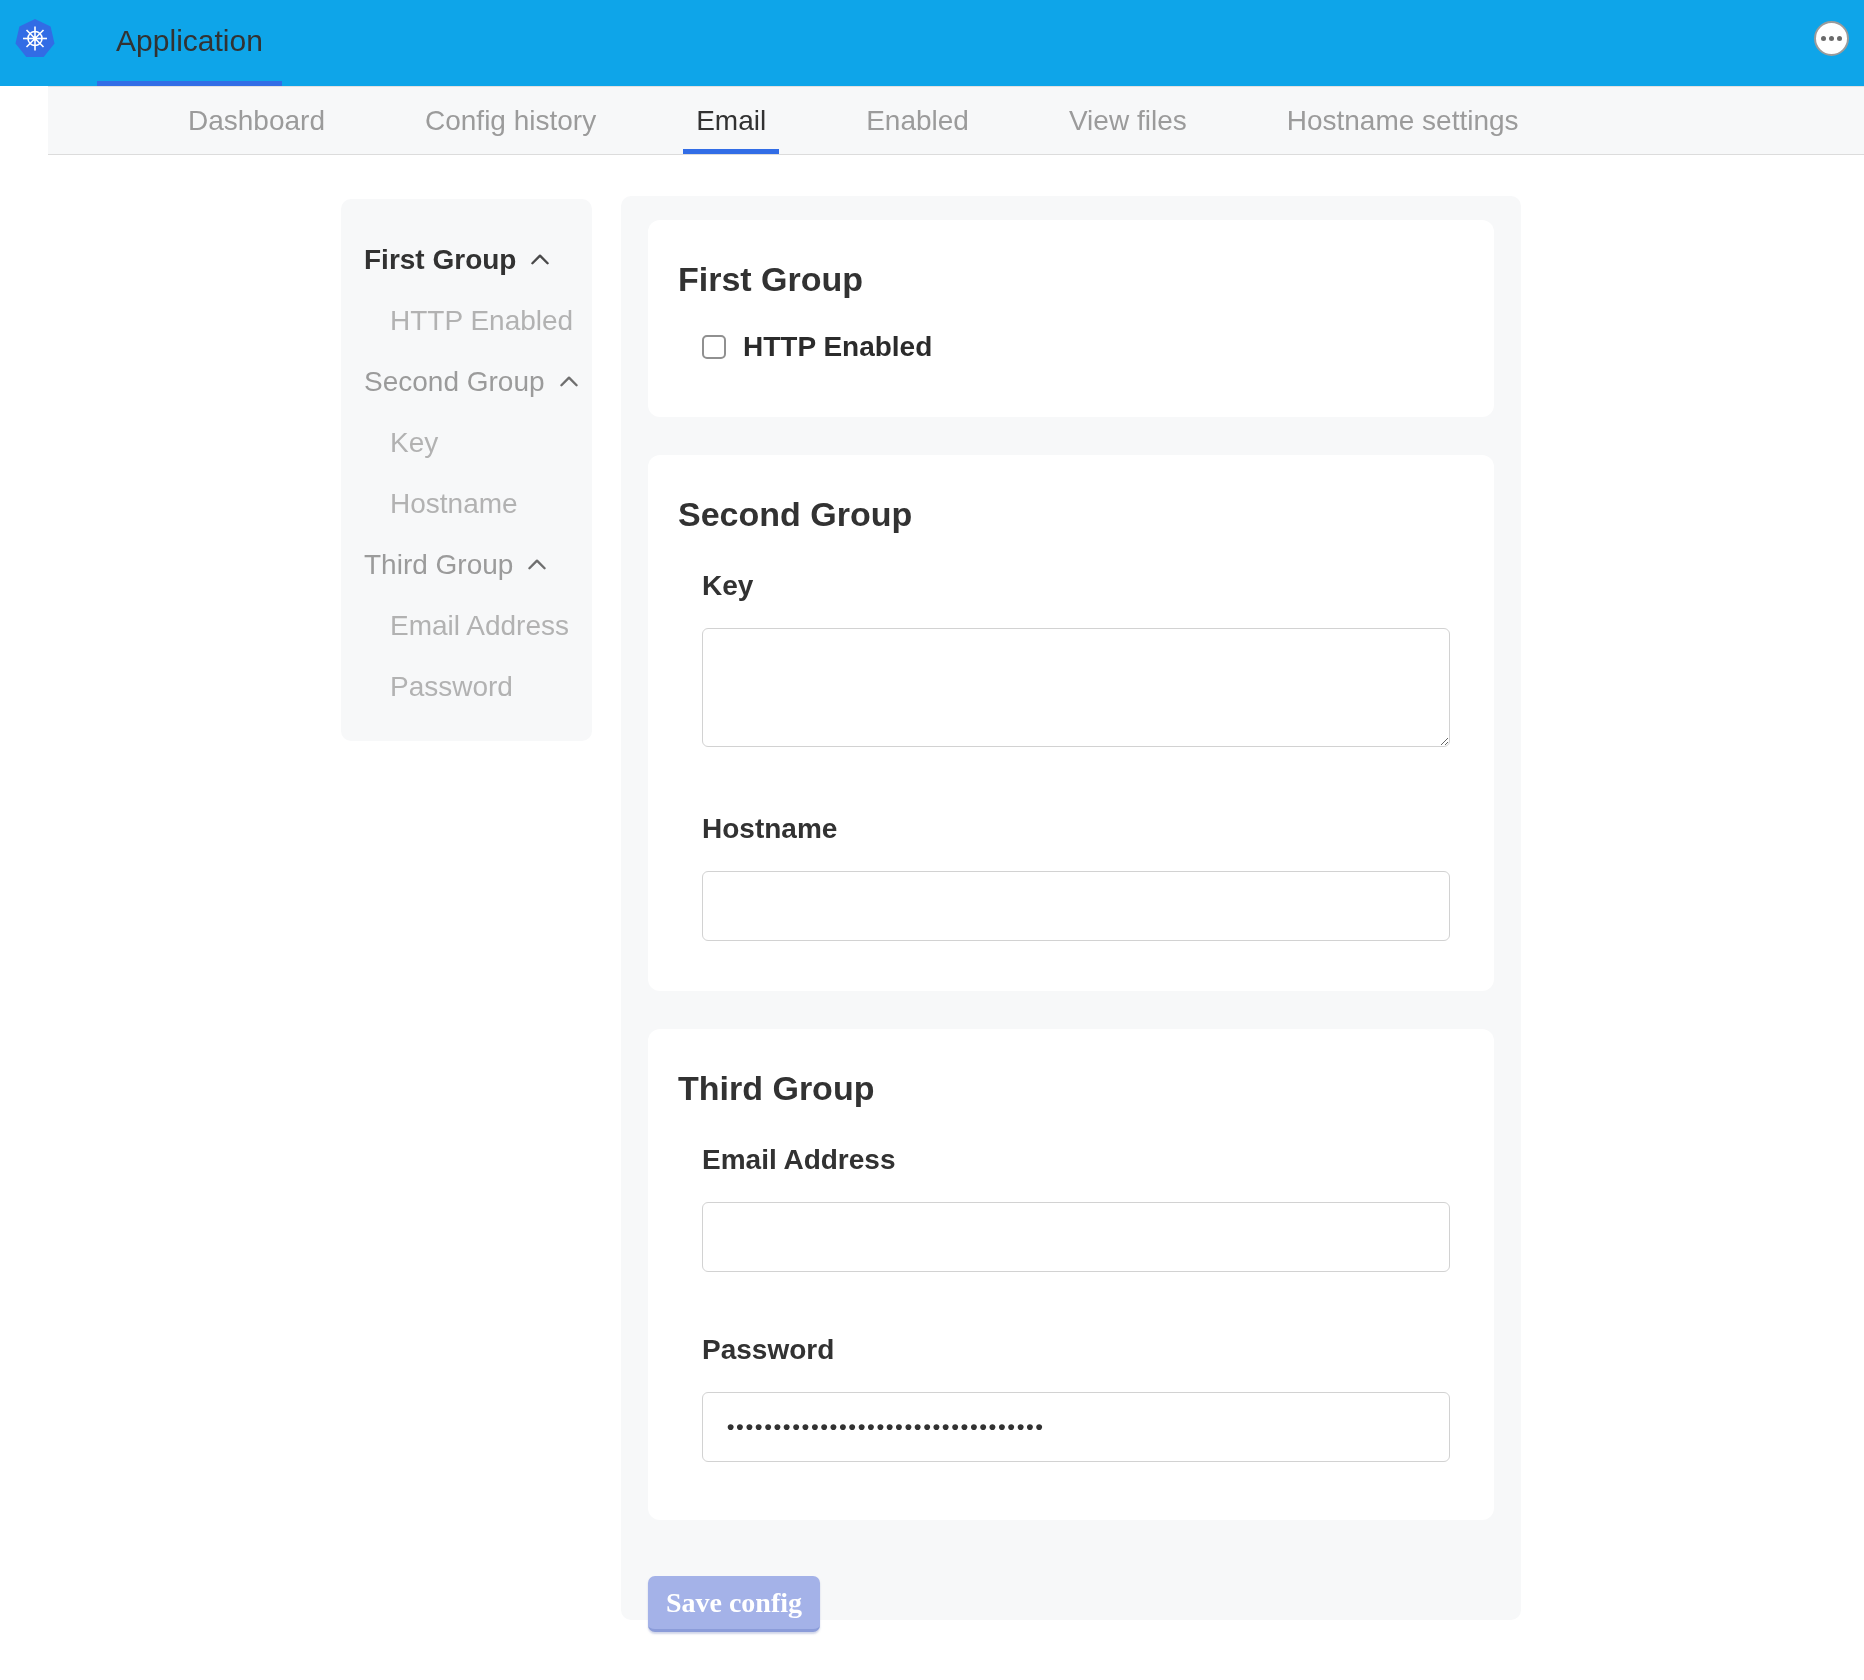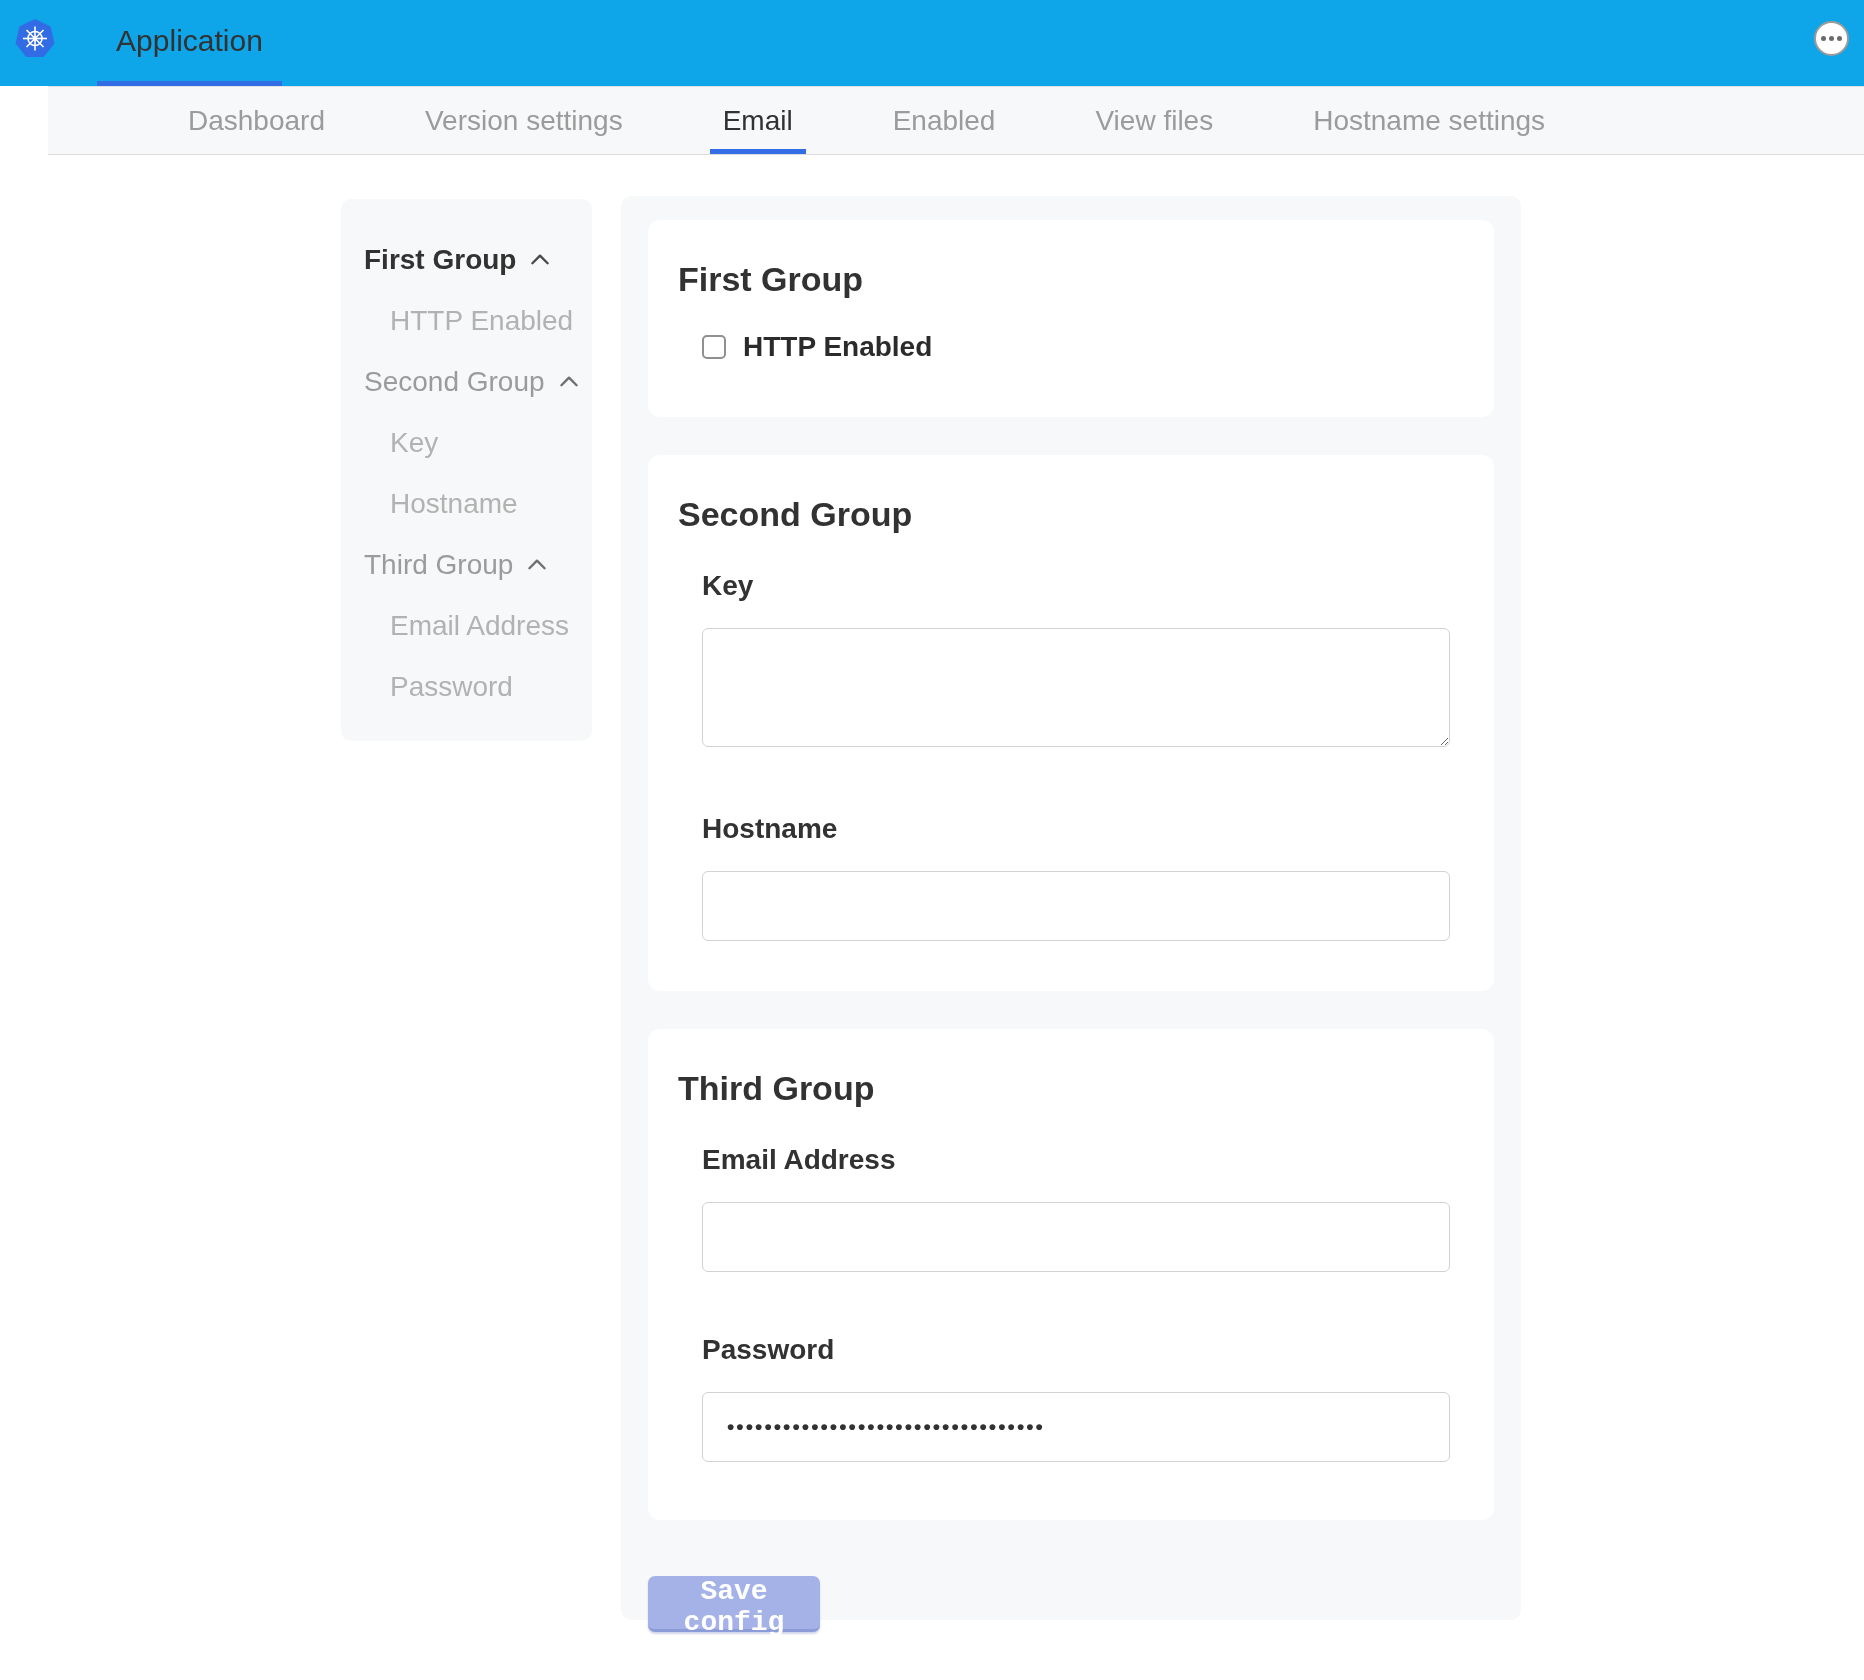--- a/index.html
+++ b/index.html
@@ -58,21 +58,21 @@
 
   
   .card-first  { padding-bottom:54px; }
   .card-second { padding-bottom:50px; }
   .card-third  { padding-bottom:58px; }
 
   .save-btn { margin-top:18px; width:172px; height:56px; border-radius:7px;
     background:#a4b2e8; border:0; border-bottom:3px solid #8b9cd9;
     box-shadow:0 2px 2px rgba(120,135,190,.35);
     color:#ffffff; font-size:28px; font-weight:bold;
-    font-family:Liberation Mono, monospace; cursor:pointer; }
+    font-family:Liberation Serif, serif; cursor:pointer; }
 </style>
 </head>
 <body>
 
 <div class="header">
   <svg class="logo" viewBox="0 0 44 44">
     <polygon points="22,2 37.6,9.5 41.5,26.5 30.7,40 13.3,40 2.5,26.5 6.4,9.5" fill="#326ce5"></polygon>
     <g stroke="#ffffff" stroke-width="1.6" fill="none">
       <circle cx="22" cy="21.5" r="7"></circle>
       <line x1="22" y1="21.5" x2="22" y2="9.5"></line>
@@ -93,21 +93,21 @@
     <span style="display:flex;gap:3px;">
       <i></i>
         <i></i>
         <i></i>
     </span>
   </div>
 </div>
 
 <div class="navbar">
   <div class="nav-tab">Dashboard</div>
-  <div class="nav-tab">Version settings</div>
+  <div class="nav-tab">Config history</div>
   <div class="nav-tab active">Email</div>
   <div class="nav-tab">Enabled</div>
   <div class="nav-tab">View files</div>
   <div class="nav-tab">Hostname settings</div>
 </div>
 
 <div class="content">
 
   <div class="sidebar">
     <div class="side-row active-group">

